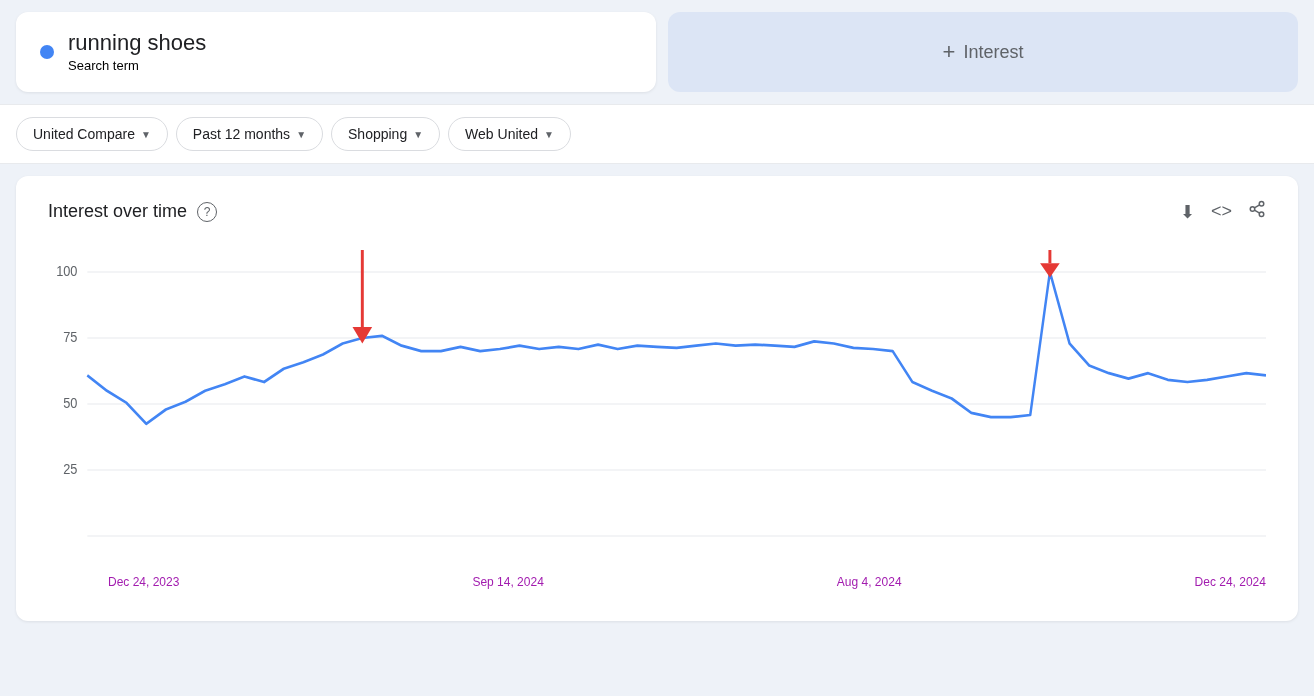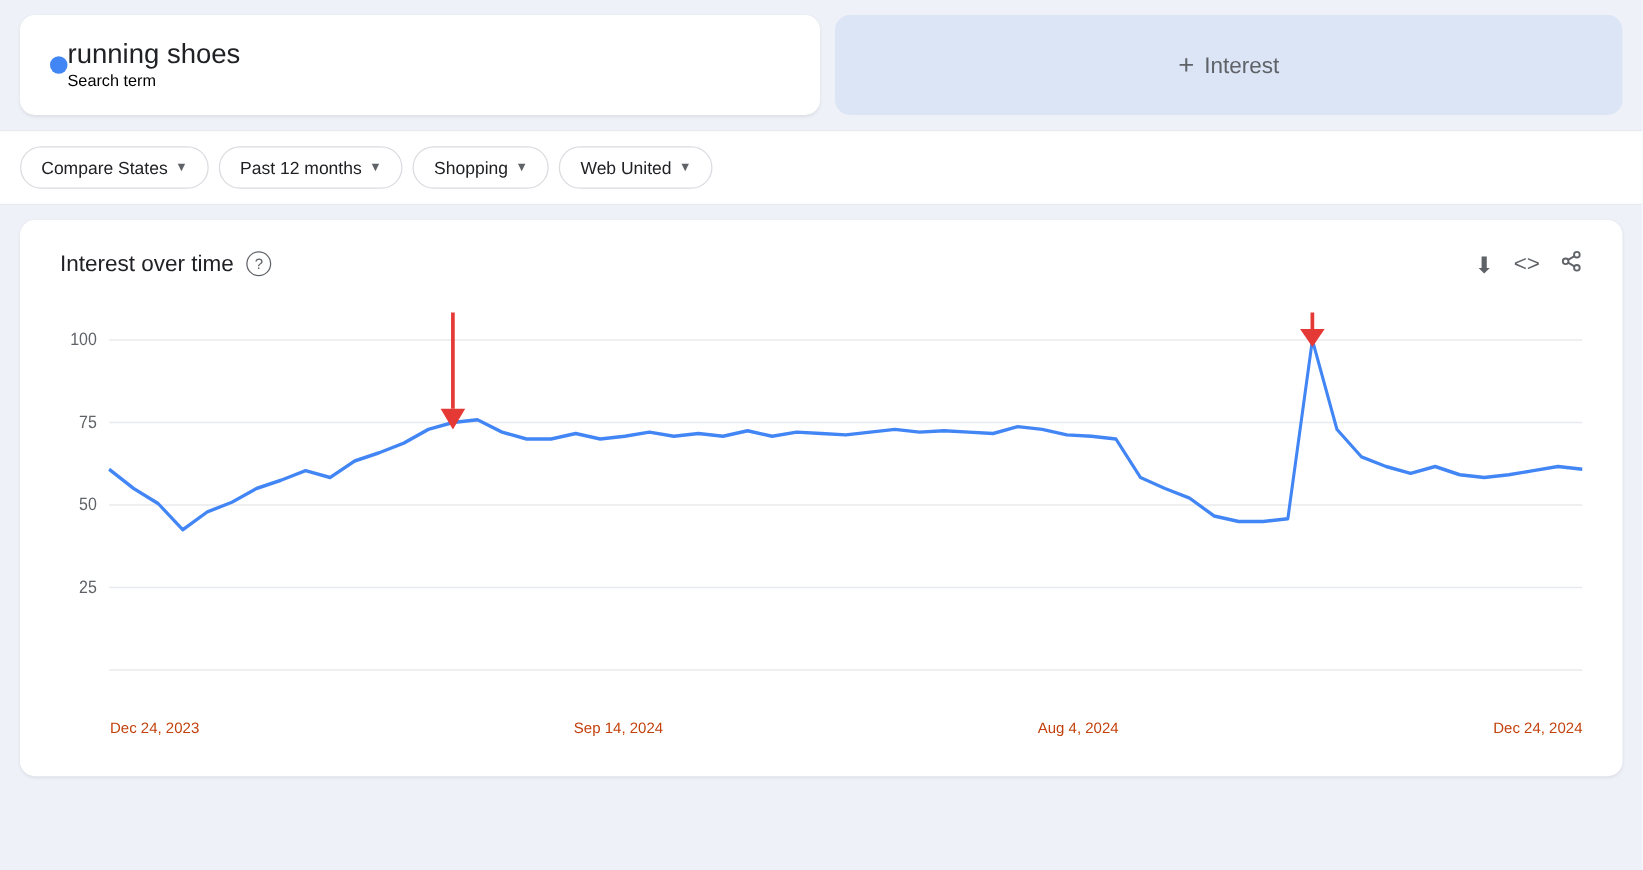--- a/index.html
+++ b/index.html
@@ -18,20 +18,21 @@
       background: #eef2f8;
     }
 
     .search-term-card {
       background: #fff;
       border-radius: 12px;
       padding: 18px 24px;
       flex: 0 0 640px;
       display: flex;
       align-items: center;
+      gap: 14px;
       box-shadow: 0 1px 3px rgba(0,0,0,0.08);
     }
 
     .blue-dot {
       width: 14px;
       height: 14px;
       border-radius: 50%;
       background: #4285f4;
       flex-shrink: 0;
     }
@@ -106,21 +107,21 @@
 
     .chart-header {
       display: flex;
       align-items: center;
       justify-content: space-between;
       margin-bottom: 16px;
     }
 
     .chart-title-group {
       display: flex;
-      align-items: flex-start;
+      align-items: flex-end;
       gap: 10px;
     }
 
     .chart-title {
       font-size: 18px;
       font-weight: 500;
       color: #202124;
     }
 
     .help-icon {
@@ -161,21 +162,22 @@
     }
 
     .x-labels {
       display: flex;
       justify-content: space-between;
       padding: 6px 0 0 40px;
     }
 
     .x-label {
       font-size: 12px;
-      color: #c2410c;
+      color: #a21caf;
+      margin-left: 20px;
     }
   </style>
 </head>
 <body>
 
 <div class="top-section">
   <div class="search-term-card">
     <div class="blue-dot"></div>
     <div class="search-term-text">
       <h2>running shoes</h2>
@@ -183,21 +185,21 @@
     </div>
   </div>
   <div class="compare-card">
     <span class="plus">+</span>
     <span>Interest</span>
   </div>
 </div>
 
 <div class="filters-bar">
   <button class="filter-btn">
-    <span>Compare States</span>
+    <span>United Compare</span>
     <span class="chevron">▼</span>
   </button>
   <button class="filter-btn">
     <span>Past 12 months</span>
     <span class="chevron">▼</span>
   </button>
   <button class="filter-btn">
     <span>Shopping</span>
     <span class="chevron">▼</span>
   </button>

